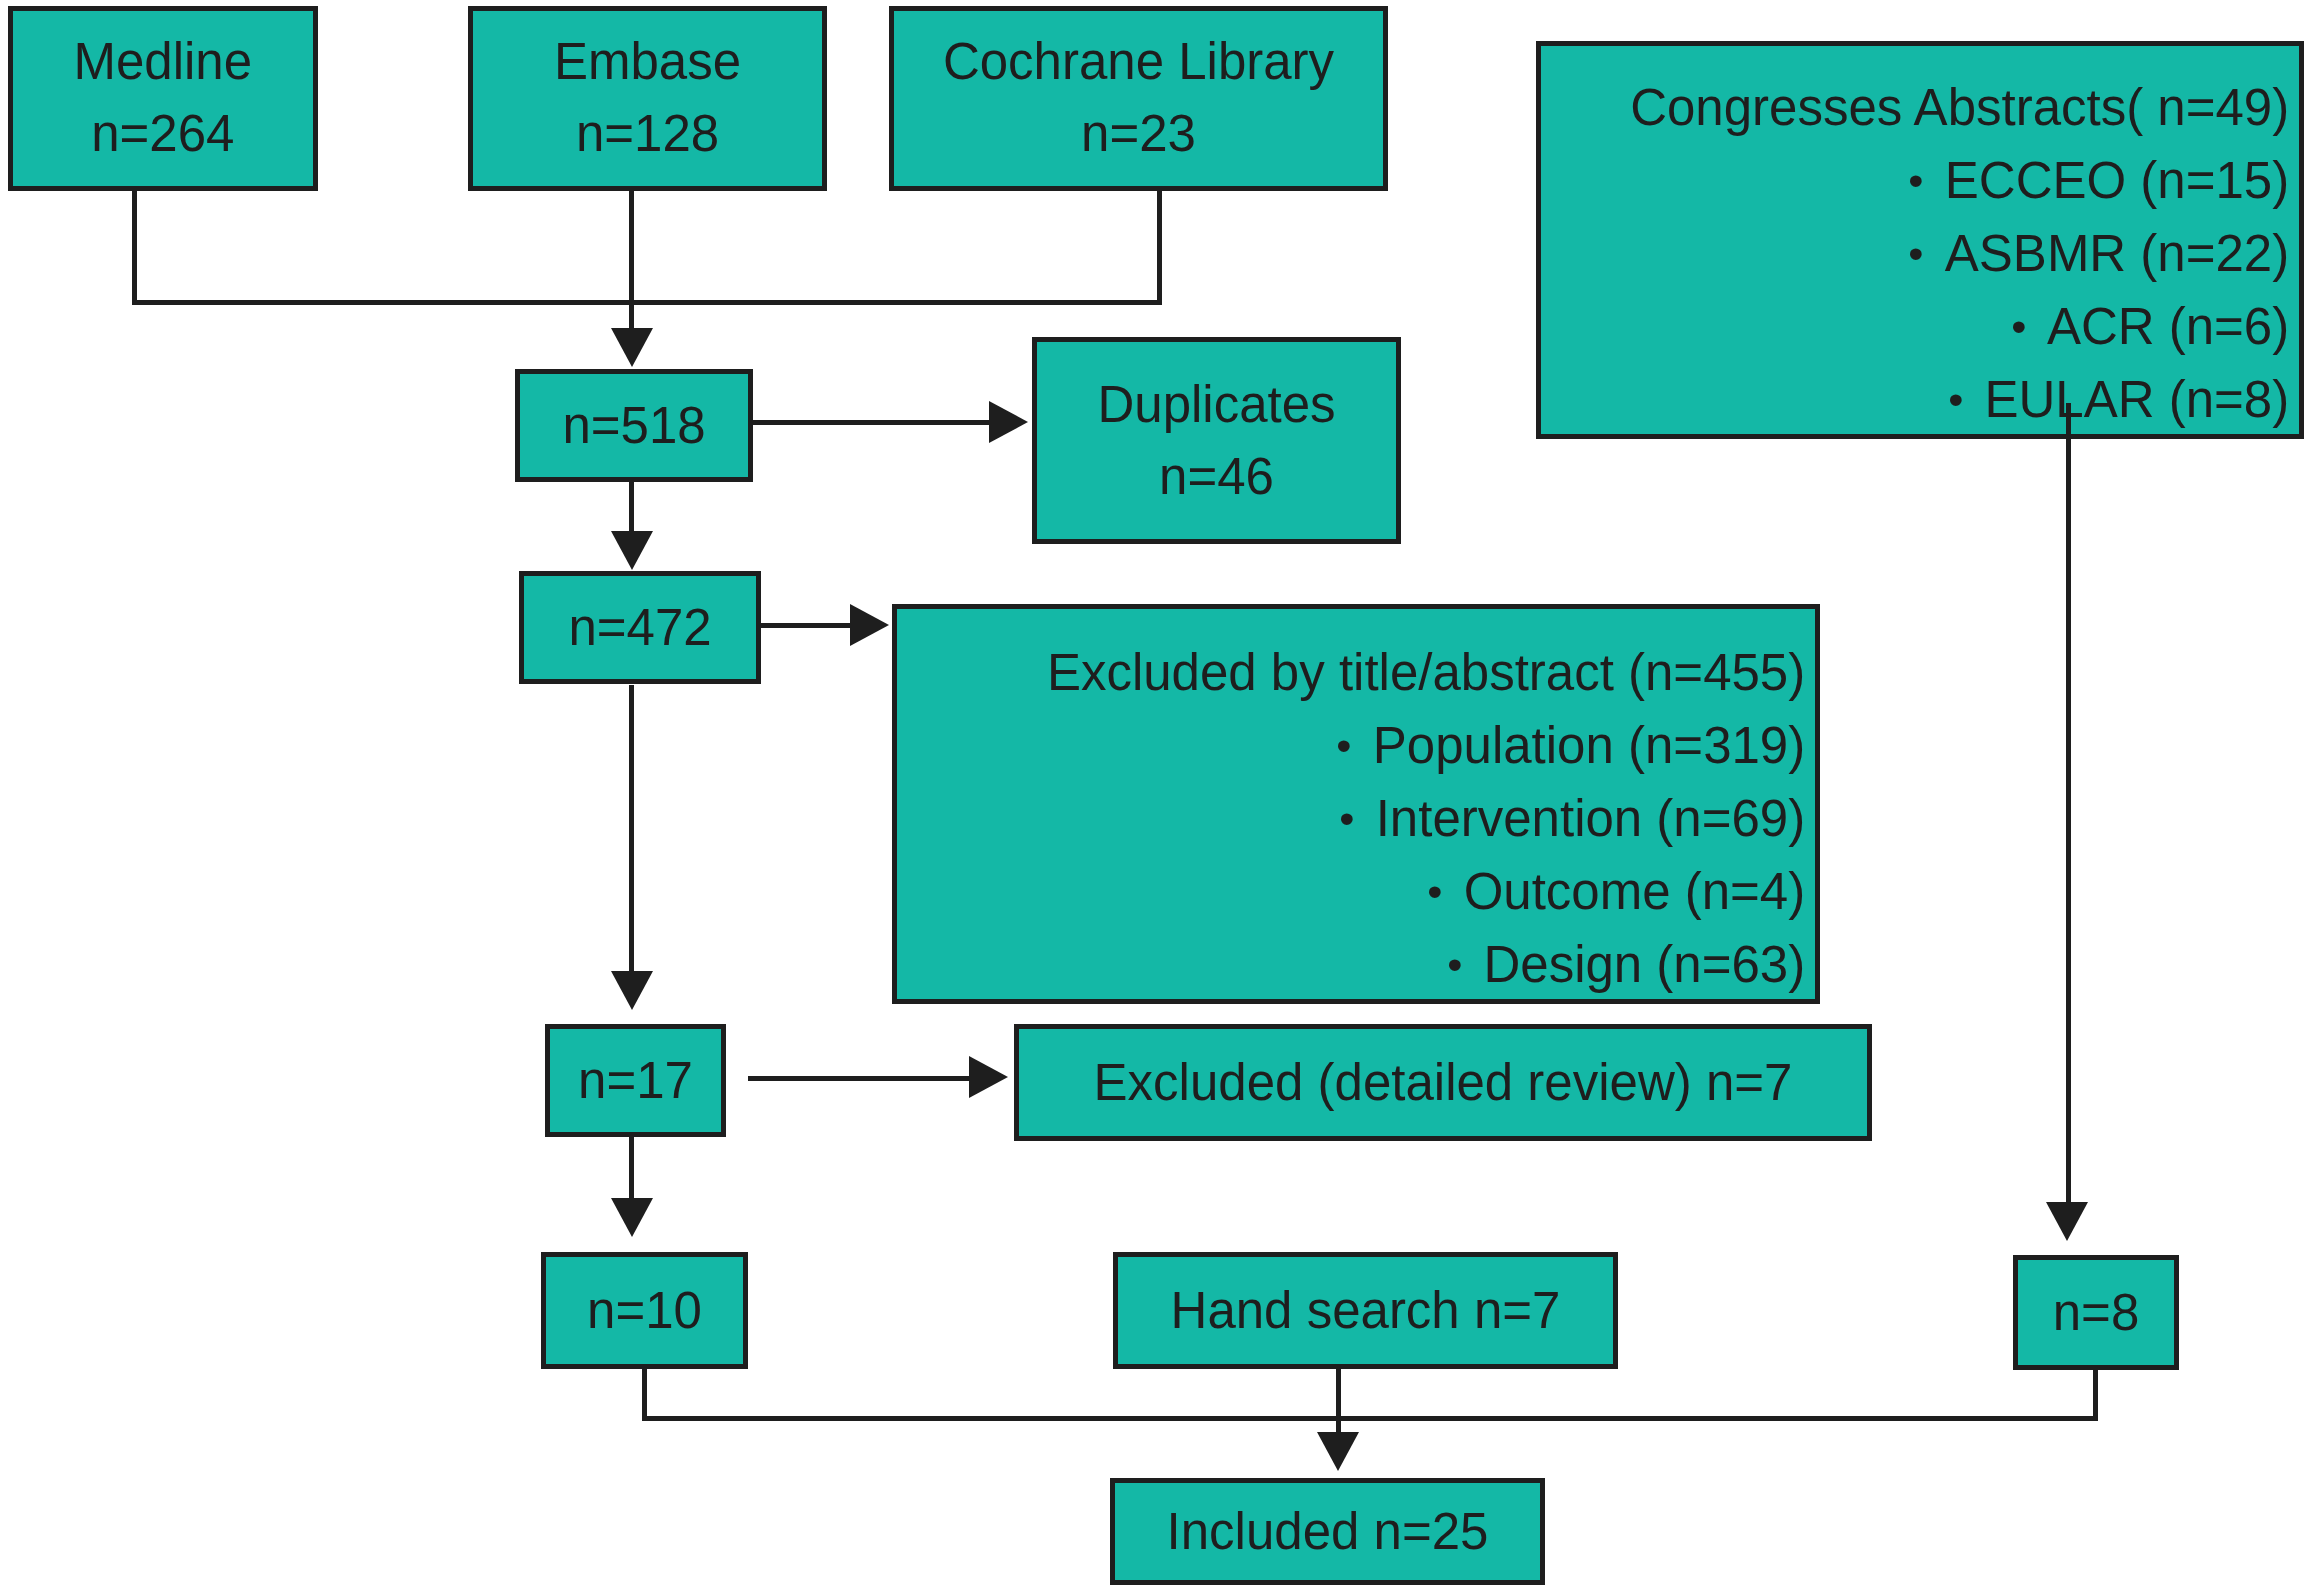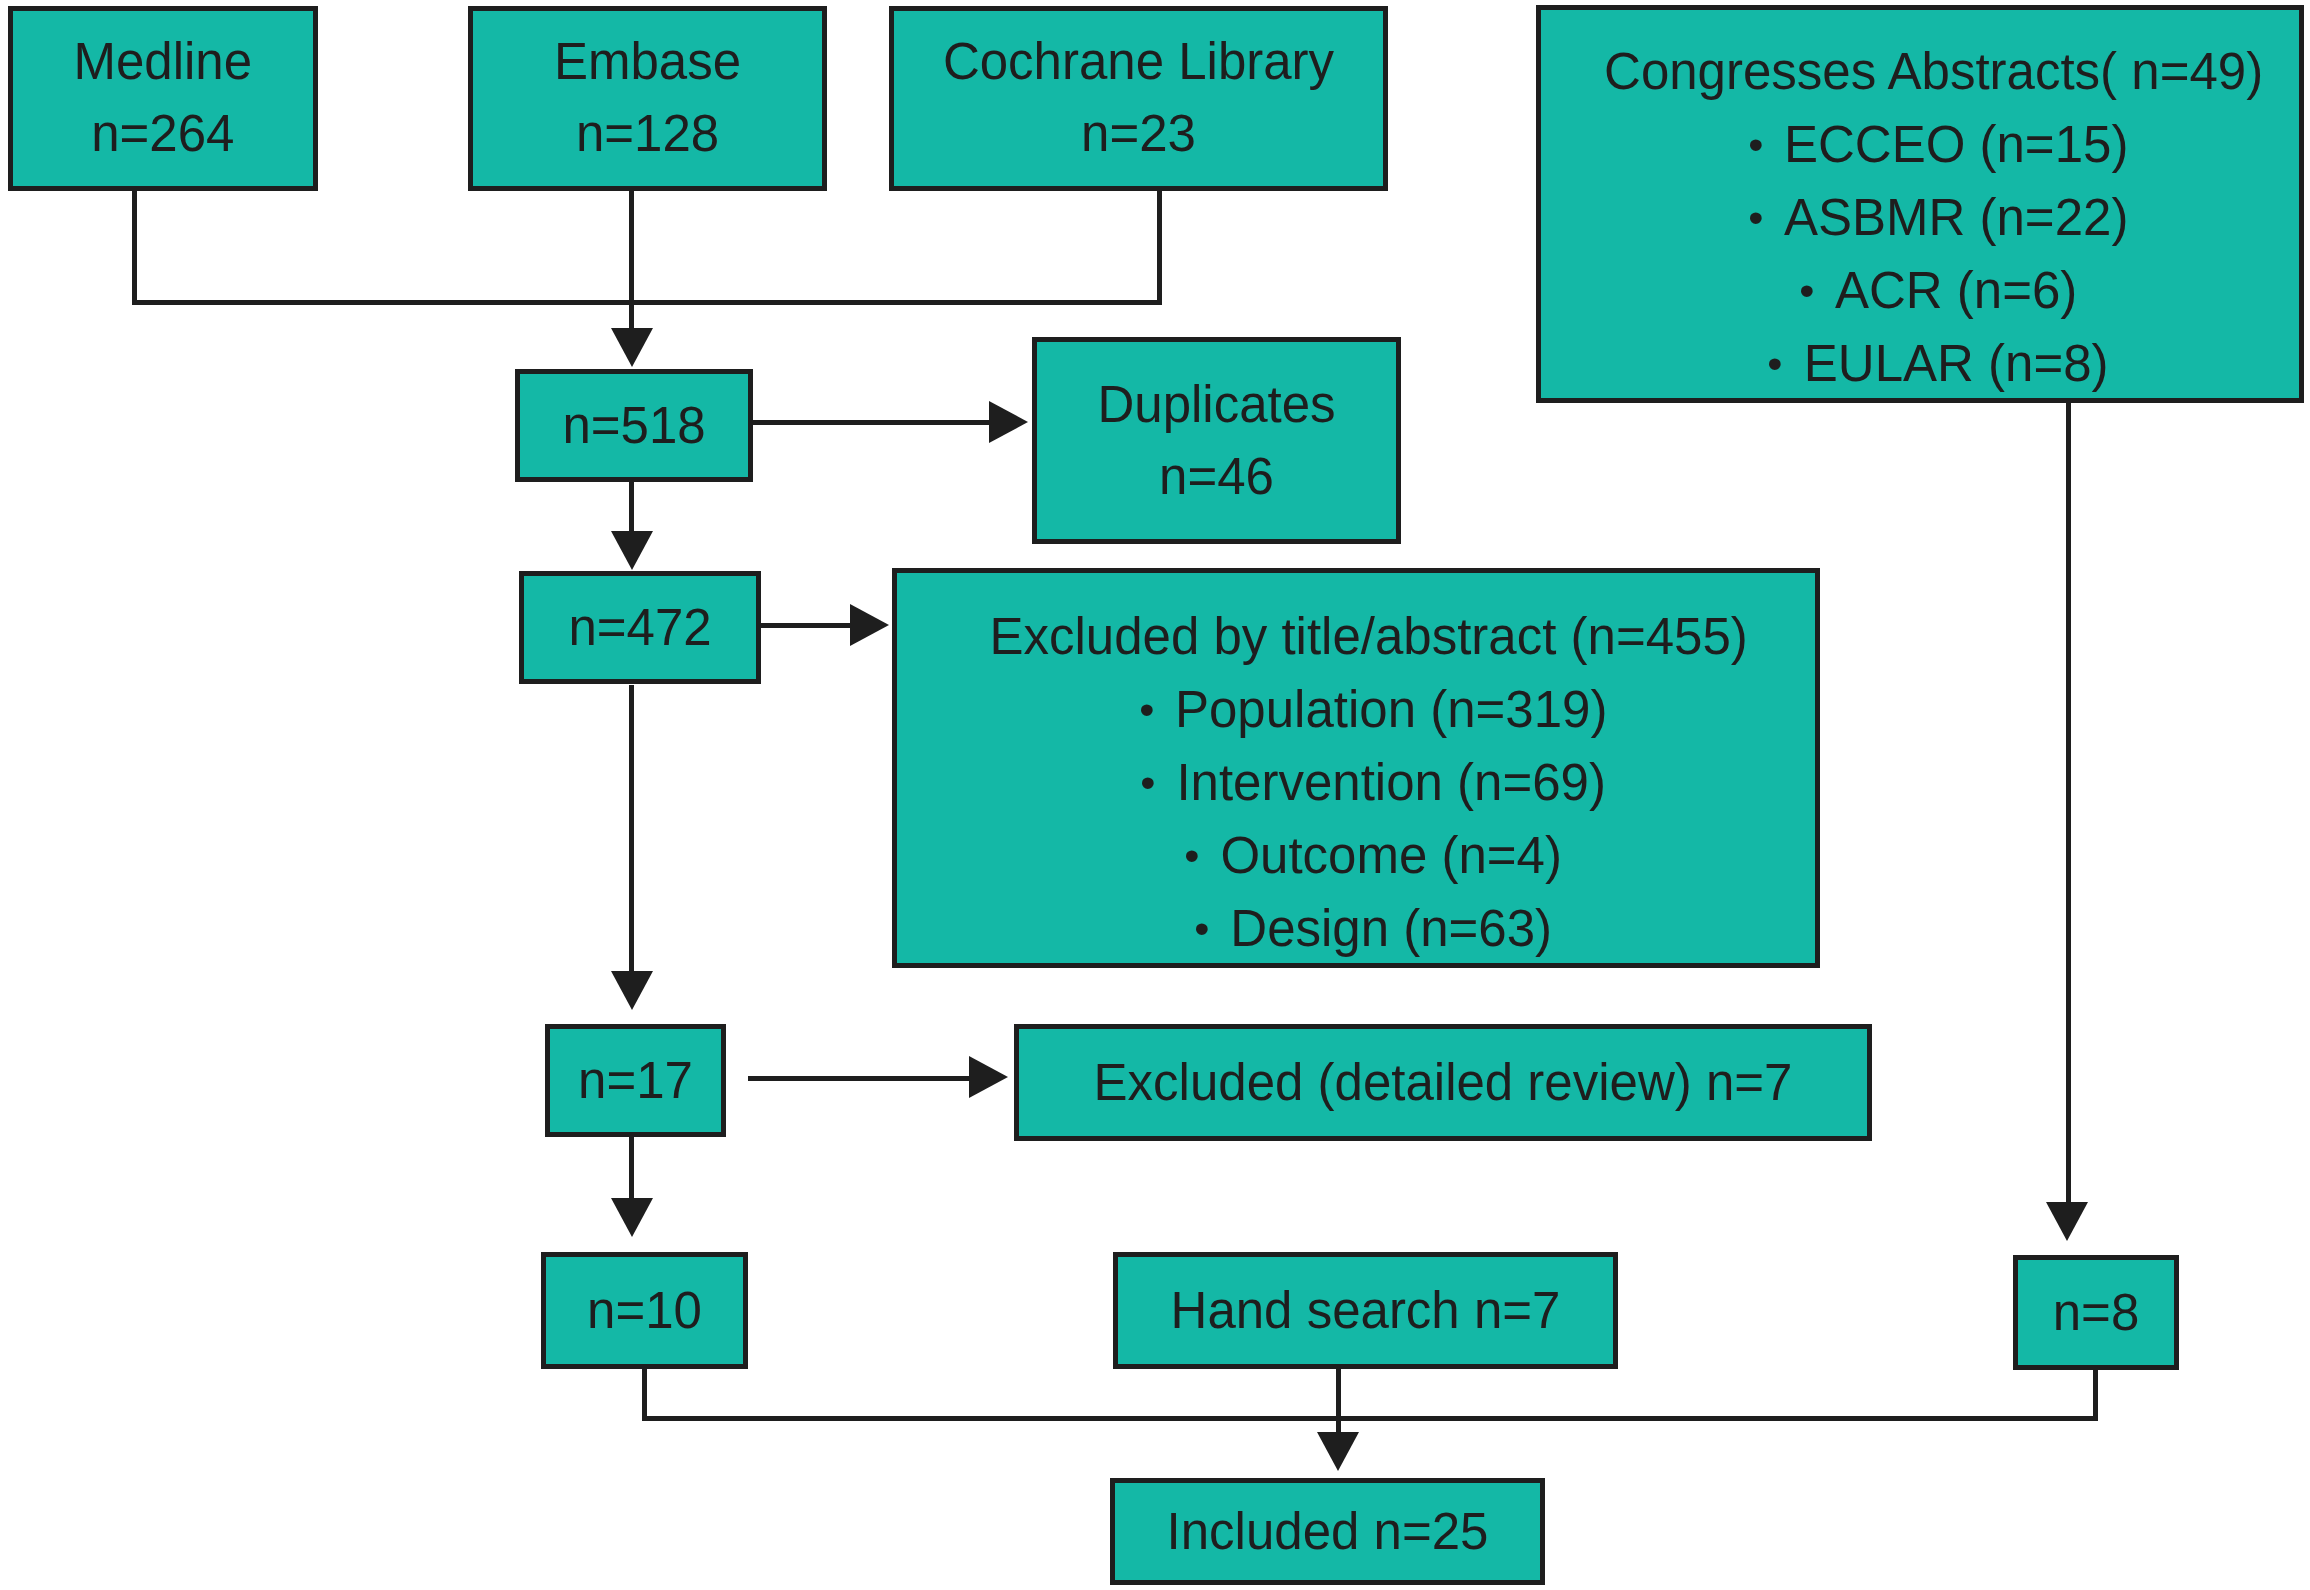--- a/index.html
+++ b/index.html
@@ -20,24 +20,25 @@
     display: flex;
     flex-direction: column;
     align-items: center;
     justify-content: center;
     text-align: center;
     font-size: 51px;
     line-height: 72px;
     white-space: nowrap;
   }
   .box.list {
-    align-items: center;
+    align-items: flex-end;
     justify-content: flex-start;
     text-align: left;
     line-height: 73px;
+    margin-top: 36px;
   }
   .list .row { display: block; white-space: nowrap; }
   .list .bullet-row { padding-left: 7.8px; }
   .bullet { display: inline-block; margin-right: 19.5px; transform: scale(0.85); }
   .hline, .vline { position: absolute; background: #1e1e1e; }
   .hline { height: 4.9px; }
   .vline { width: 4.9px; }
   .arr-down {
     position: absolute; width: 0; height: 0;
     border-left: 21.5px solid transparent;

